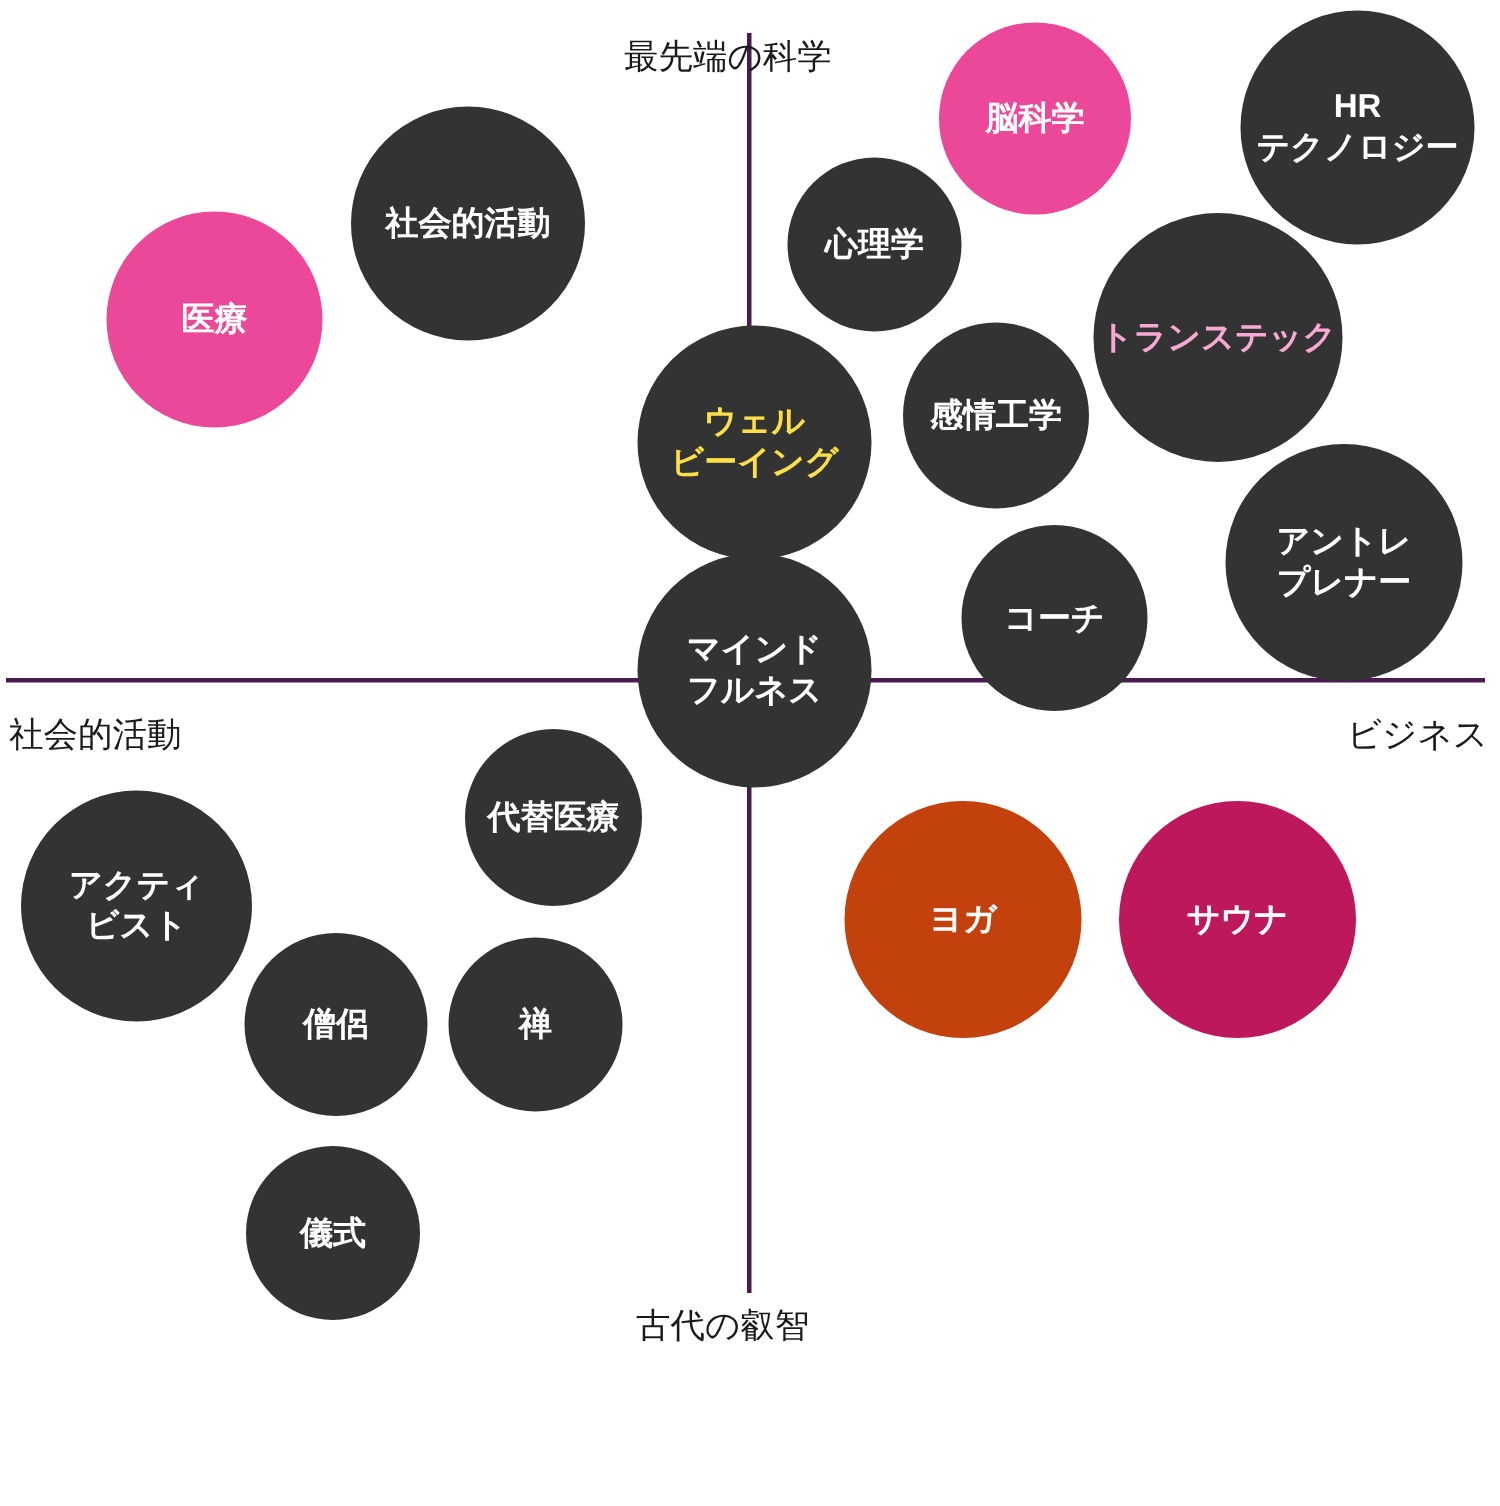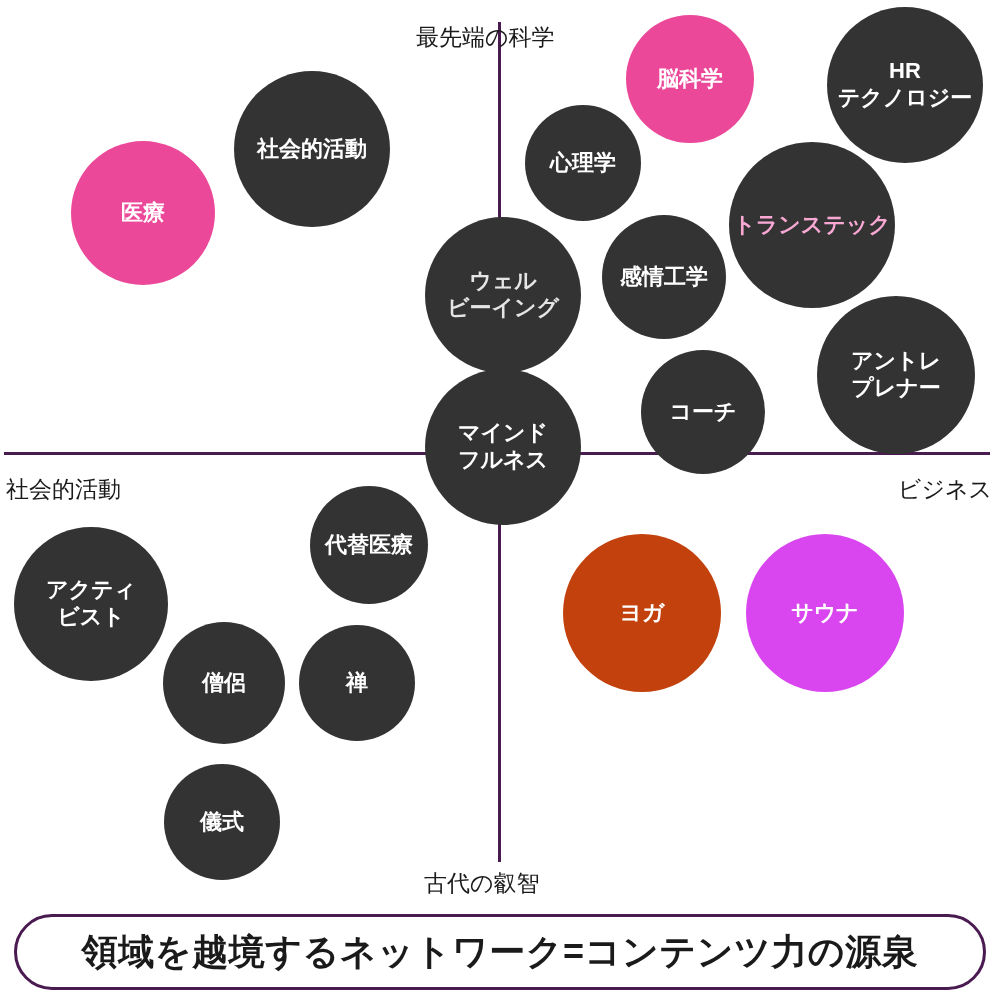--- a/index.html
+++ b/index.html
@@ -106,34 +106,31 @@
 
   <div id="bubble-layer">
       <div class="bubble" style="left: 71px; top: 141px; width: 144px; height: 144px; font-size: 22px; background: #ec4899; color: rgb(255, 255, 255);">医療</div>
       <div class="bubble" style="left: 234px; top: 71px; width: 156px; height: 156px; font-size: 22px; background: rgb(51, 51, 51); color: rgb(255, 255, 255);">社会的活動</div>
       <div class="bubble" style="left: 626px; top: 15px; width: 128px; height: 128px; font-size: 22px; background: #ec4899; color: rgb(255, 255, 255);">脳科学</div>
       <div class="bubble" style="left: 827px; top: 7px; width: 156px; height: 156px; font-size: 22px; background: rgb(51, 51, 51); color: rgb(255, 255, 255);">HR
 テクノロジー</div>
       <div class="bubble" style="left: 525px; top: 105px; width: 116px; height: 116px; font-size: 22px; background: rgb(51, 51, 51); color: rgb(255, 255, 255);">心理学</div>
       <div class="bubble" style="left: 729px; top: 142px; width: 166px; height: 166px; font-size: 22px; background: rgb(51, 51, 51); color: #f9a8d4;">トランステック</div>
       <div class="bubble" style="left: 602px; top: 215px; width: 124px; height: 124px; font-size: 22px; background: rgb(51, 51, 51); color: rgb(255, 255, 255);">感情工学</div>
-      <div class="bubble" style="left: 425px; top: 217px; width: 156px; height: 156px; font-size: 22px; background: rgb(51, 51, 51); color: #e5e5e5;">ウェル
+      <div class="bubble" style="left: 425px; top: 217px; width: 156px; height: 156px; font-size: 22px; background: rgb(51, 51, 51); color: #fde047;">ウェル
 ビーイング</div>
       <div class="bubble" style="left: 817px; top: 296px; width: 158px; height: 158px; font-size: 22px; background: rgb(51, 51, 51); color: rgb(255, 255, 255);">アントレ
 プレナー</div>
       <div class="bubble" style="left: 641px; top: 350px; width: 124px; height: 124px; font-size: 22px; background: rgb(51, 51, 51); color: rgb(255, 255, 255);">コーチ</div>
       <div class="bubble" style="left: 425px; top: 369px; width: 156px; height: 156px; font-size: 22px; background: rgb(51, 51, 51); color: rgb(255, 255, 255);">マインド
 フルネス</div>
       <div class="bubble" style="left: 310px; top: 486px; width: 118px; height: 118px; font-size: 22px; background: rgb(51, 51, 51); color: rgb(255, 255, 255);">代替医療</div>
       <div class="bubble" style="left: 14px; top: 527px; width: 154px; height: 154px; font-size: 22px; background: rgb(51, 51, 51); color: rgb(255, 255, 255);">アクティ
 ビスト</div>
       <div class="bubble" style="left: 563px; top: 534px; width: 158px; height: 158px; font-size: 22px; background: #c2410c; color: rgb(255, 255, 255);">ヨガ</div>
-      <div class="bubble" style="left: 746px; top: 534px; width: 158px; height: 158px; font-size: 22px; background: #d946ef; color: rgb(255, 255, 255);">サウナ</div>
+      <div class="bubble" style="left: 746px; top: 534px; width: 158px; height: 158px; font-size: 22px; background: #be185d; color: rgb(255, 255, 255);">サウナ</div>
       <div class="bubble" style="left: 163px; top: 622px; width: 122px; height: 122px; font-size: 22px; background: rgb(51, 51, 51); color: rgb(255, 255, 255);">僧侶</div>
       <div class="bubble" style="left: 299px; top: 625px; width: 116px; height: 116px; font-size: 22px; background: rgb(51, 51, 51); color: rgb(255, 255, 255);">禅</div>
       <div class="bubble" style="left: 164px; top: 764px; width: 116px; height: 116px; font-size: 22px; background: rgb(51, 51, 51); color: rgb(255, 255, 255);">儀式</div>
     </div>
 
-  <div class="banner">
-    <span class="banner-text">領域を越境するネットワーク=コンテンツ力の源泉</span>
-  </div>
 
 </div>
 
 </body></html>

